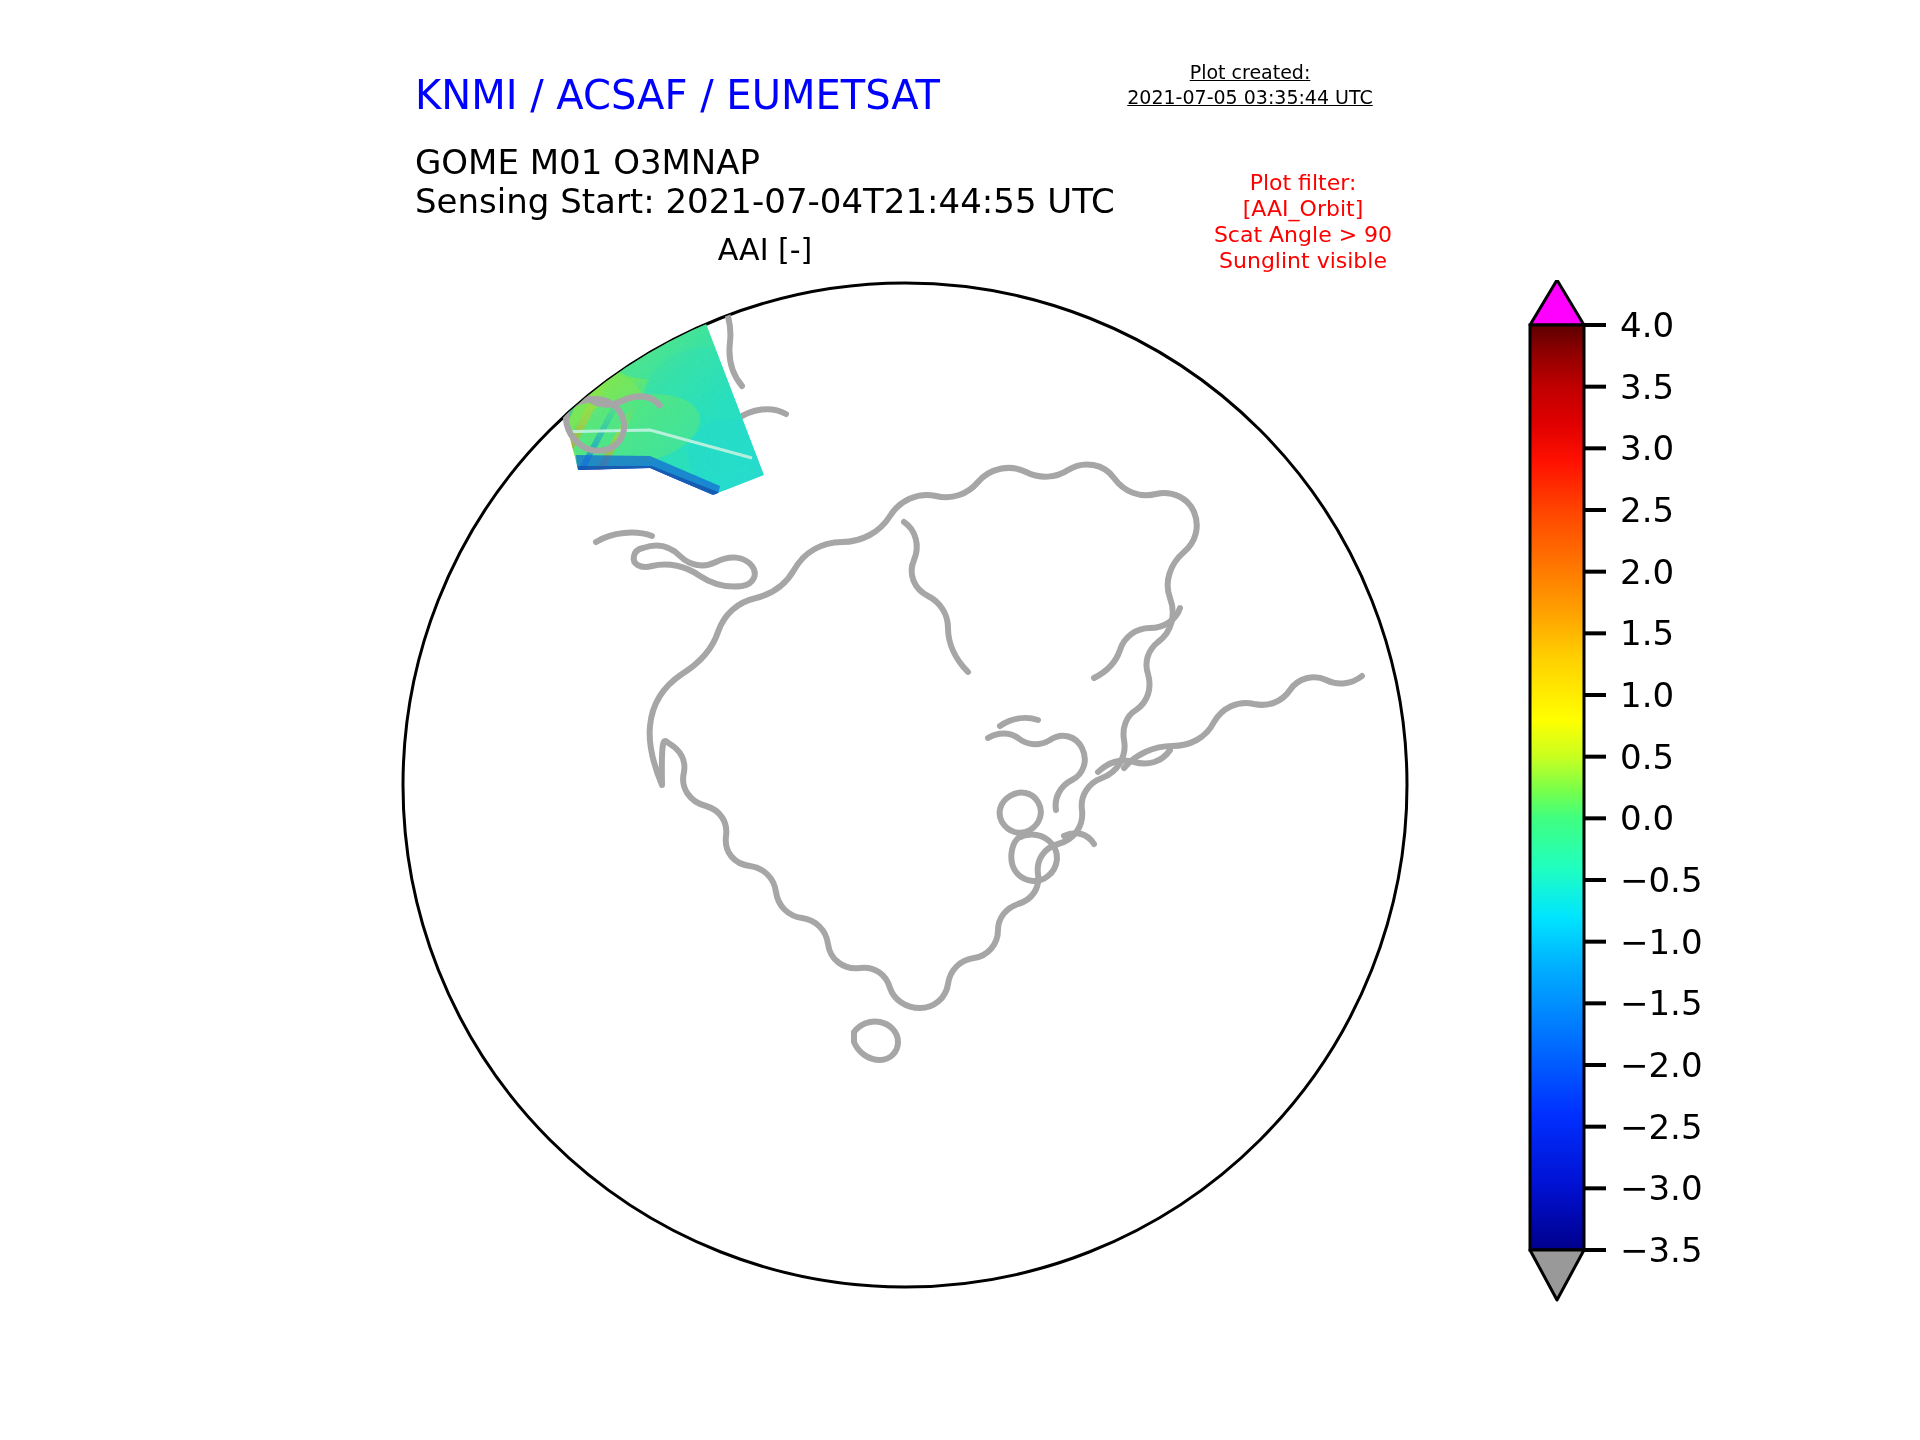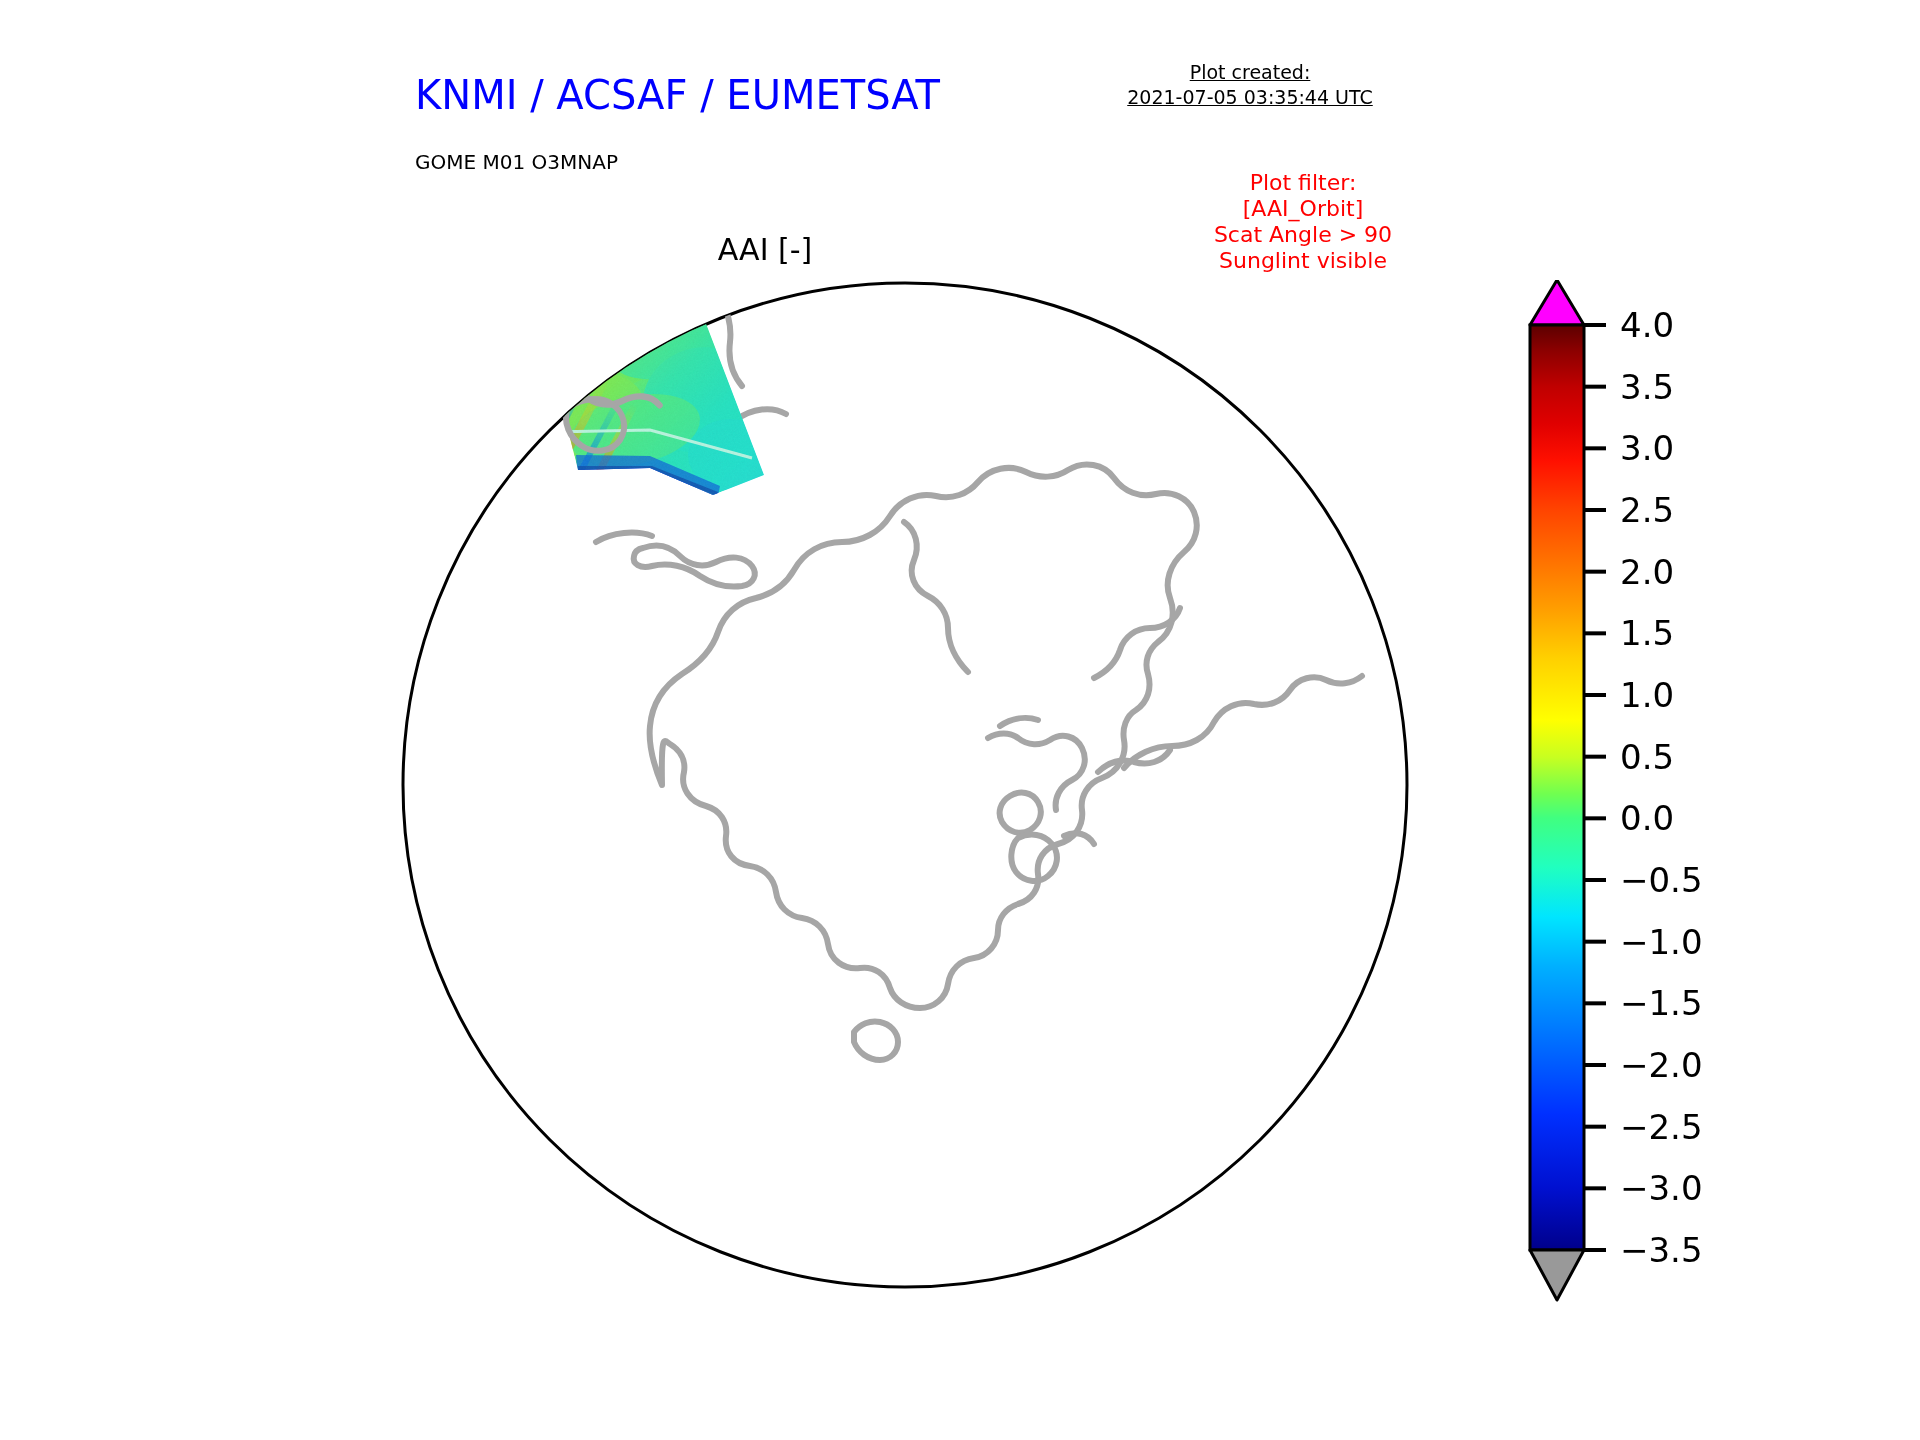--- a/index.html
+++ b/index.html
@@ -35,21 +35,21 @@
     text-align: center;
     font-size: 19px;
     line-height: 25px;
     color: #000000;
     text-decoration: underline;
   }
 
   #dataset-block {
     left: 415px;
     top: 143px;
-    font-size: 20px;
+    font-size: 34px;
     line-height: 39px;
     color: #000000;
     white-space: nowrap;
   }
 
   #plot-var-title {
     left: 415px;
     top: 232px;
     width: 700px;
     text-align: center;
@@ -95,20 +95,21 @@
 
 <div class="abs" id="org-title">KNMI / ACSAF / EUMETSAT</div>
 
 <div class="abs" id="plot-created-block">
   <div>Plot created:</div>
   <div>2021-07-05 03:35:44 UTC</div>
 </div>
 
 <div class="abs" id="dataset-block">
   <div>GOME M01 O3MNAP</div>
+  <div>Sensing Start: 2021-07-04T21:44:55 UTC</div>
 </div>
 
 <div class="abs" id="plot-var-title">AAI [-]</div>
 
 <div class="abs" id="filter-block">
   <div>Plot filter:</div>
   <div>[AAI_Orbit]</div>
   <div>Scat Angle &gt; 90</div>
   <div>Sunglint visible</div>
 </div>

